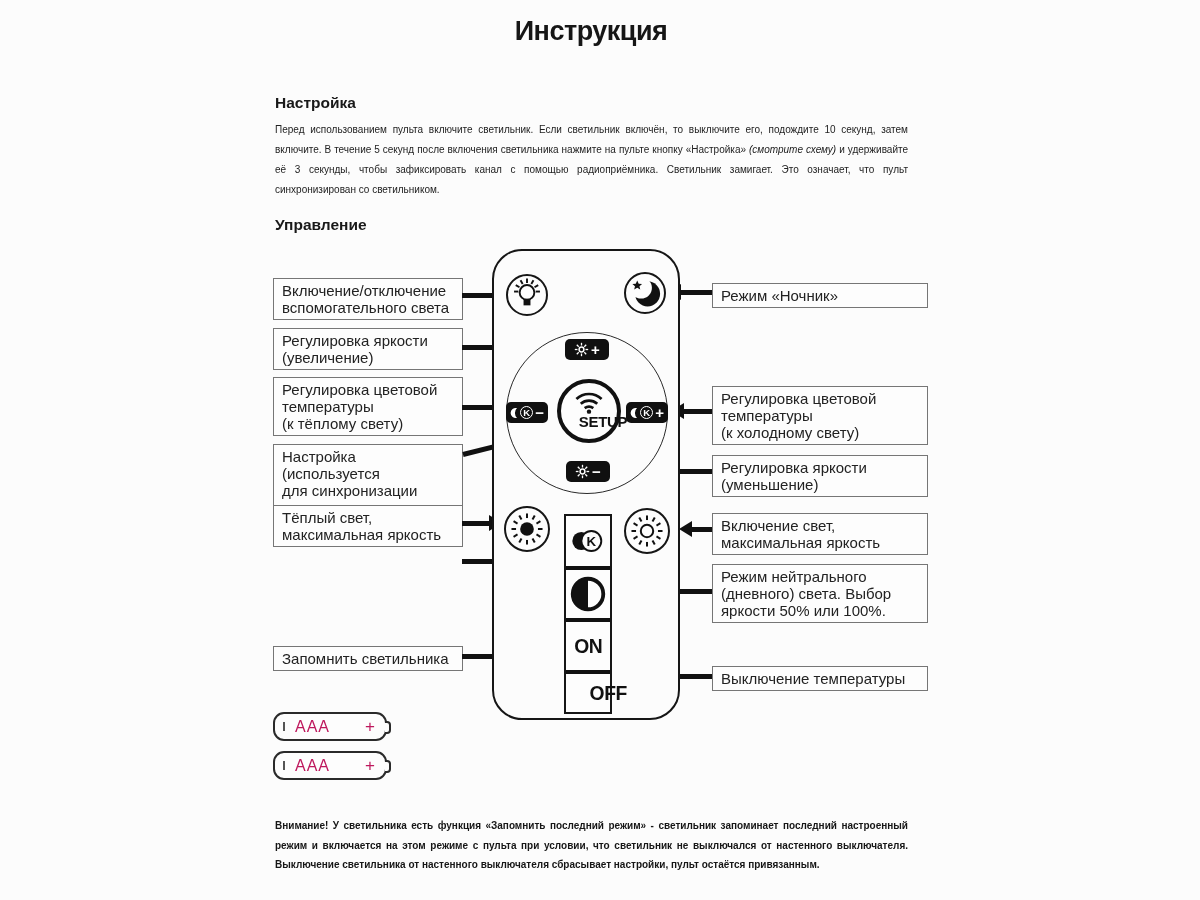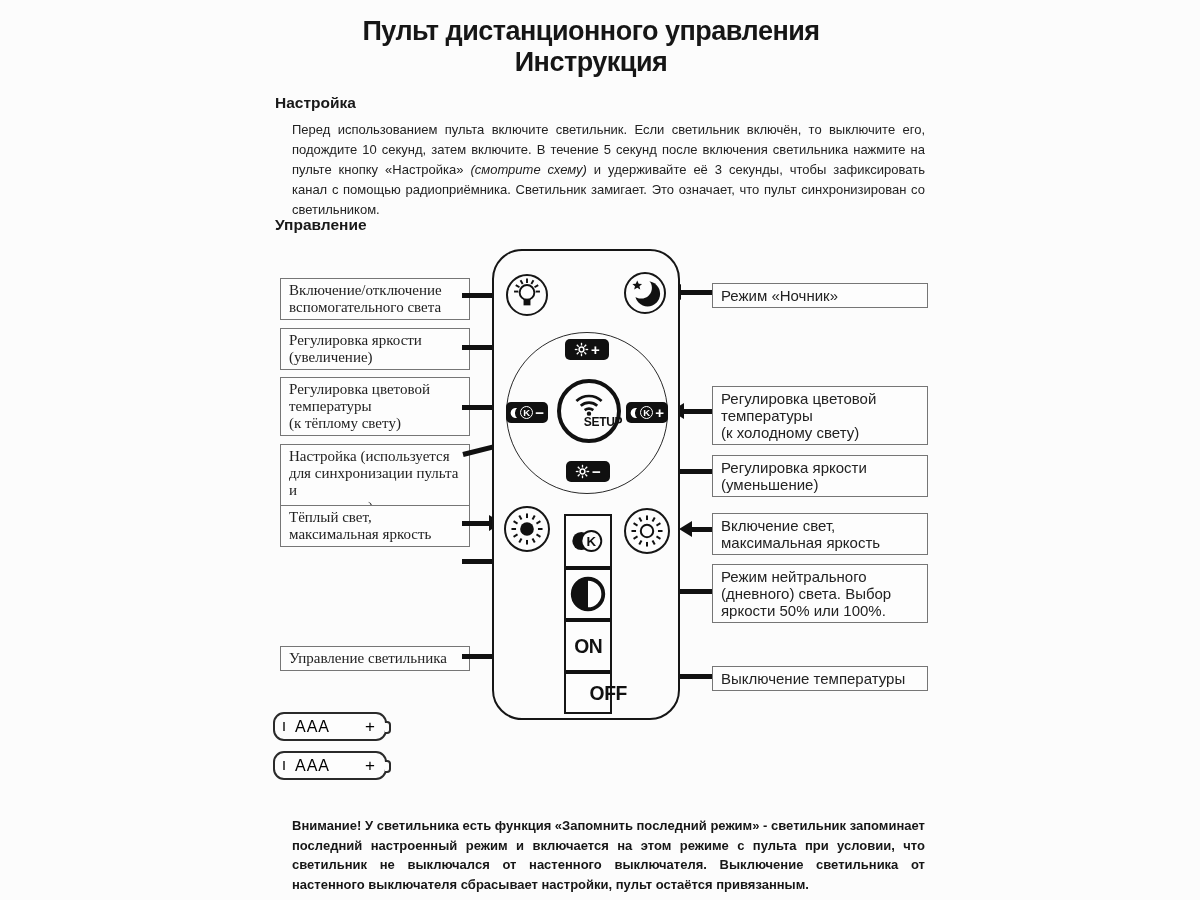--- a/index.html
+++ b/index.html
@@ -8,31 +8,31 @@
     position:relative; width:1200px; height:900px; margin:0 auto;
     background:#fcfcfc; color:#1e1e1e; overflow:hidden;
     font-family:"Liberation Sans", sans-serif;
   }
   
   .title { position:absolute; left:275px; top:16px; width:632px; text-align:center;
            font-weight:bold; font-size:27px; line-height:31px; letter-spacing:-0.5px; color:#161616; }
   .h-sec { position:absolute; font-weight:bold; font-size:15.5px; color:#191919; }
   .h-setup { left:275px; top:94px; }
   .h-control { left:275px; top:216px; }
-  .para { position:absolute; left:292px; width:633px; font-size:13px; line-height:20px;
+  .para { position:absolute; left:275px; width:633px; font-size:10px; line-height:20px;
           text-align:justify; color:#222; }
   .p-setup { top:120px; }
   .p-warning { top:816px; font-weight:bold; line-height:19.5px; color:#161616; }
   .note { position:absolute; left:275px; top:788px; font-size:15.2px; color:#222; }
   .italic { font-style:italic; }
 
   
   .co { position:absolute; background:#fdfdfd; border:1px solid #767676;
         font-size:15px; line-height:17px; padding:3px 8px; white-space:pre-line; color:#222; }
-  .co-l { left:280px; width:190px;font-family:Liberation Serif, serif; }
+  .co-l { left:273px; width:190px; }
   .co-r { left:712px; width:216px; }
   .l1 { top:278px; } .l2 { top:328px; } .l3 { top:377px; } .l4 { top:438px;margin-top:6px; }
   .l5 { top:505px; } .l6 { top:551px; } .l7 { top:646px; }
   .r1 { top:283px; } .r2 { top:386px; } .r3 { top:455px; } .r4 { top:513px; }
   .r5 { top:564px; } .r6 { top:666px; }
 
   
   .ar { position:absolute; height:5px; background:#111; }
   .ar.head-r::after { content:""; position:absolute; right:-13px; top:-6px;
         border-top:8px solid transparent; border-bottom:8px solid transparent; border-left:13px solid #111; }
@@ -59,78 +59,77 @@
                  background:#fdfdfd; display:flex; align-items:center; justify-content:center; }
   .bulb-btn { left:506px; top:274px; width:42px; height:42px; }
   .moon-btn { left:624px; top:272px; width:42px; height:42px; }
   .warm-btn { left:504px; top:506px; width:46px; height:46px; }
   .cold-btn { left:624px; top:508px; width:46px; height:46px; }
   .pad { position:absolute; left:506px; top:332px; width:162px; height:162px;
          border:1.5px solid #2a2a2a; border-radius:50%; }
   .setup-btn { position:absolute; left:557px; top:379px; width:64px; height:64px;
                border:4.5px solid #111; border-radius:50%; background:#fdfdfd;
                display:flex; flex-direction:column; align-items:center; justify-content:center; }
-  .setup-label { font-weight:bold; font-size:12px; letter-spacing:-0.3px; color:#111; margin-top:-1px;padding-left:28px; }
+  .setup-label { font-weight:bold; font-size:15px; letter-spacing:-0.3px; color:#111; margin-top:-1px;padding-left:28px; }
   .pill { position:absolute; height:21px; background:#101010; border-radius:5px; color:#fff;
           display:flex; align-items:center; justify-content:center; gap:2px; padding:0 4px; }
   .pill .sign { font-weight:bold; font-size:15px; line-height:15px; color:#fff; }
   .pill-bplus  { left:565px; top:339px; width:44px; }
   .pill-bminus { left:566px; top:461px; width:44px; }
   .pill-kminus { left:506px; top:402px; width:42px; }
   .pill-kplus  { left:626px; top:402px; width:42px; }
   .kcirc { width:13px; height:13px; border:1.5px solid #fff; border-radius:50%;
            font-size:9.5px; font-weight:bold; line-height:11px; text-align:center; color:#fff; flex:0 0 auto; }
 
   .strip { position:absolute; left:564px; top:514px; width:48px; height:200px;
            border:2px solid #161616; background:#fdfdfd; display:flex; flex-direction:column; }
   .cell { display:flex; align-items:center; justify-content:center; }
   .cell-k { height:50px; } .cell-half { height:48px; } .cell-on { height:48px; } .cell-off { flex:1;padding-left:40px; }
   .sep { height:4px; background:#111; }
   .onoff { font-weight:bold; font-size:21px; color:#111; transform:scaleX(0.92); letter-spacing:-0.5px; }
 
   
   .battery { position:absolute; left:273px; width:114px; height:29px;
              border:2px solid #2a2a2a; border-radius:11px; background:#fdfdfd;
-             display:flex; align-items:center; font-size:16px; color:#000000; }
+             display:flex; align-items:center; font-size:16px; color:#be185d; }
   .bat1 { top:712px; } .bat2 { top:751px; }
   .bat-minus { width:2px; height:9px; background:#555; margin-left:8px; }
   .bat-label { margin-left:10px; letter-spacing:1px; }
   .bat-plus { margin-left:auto; margin-right:10px; font-size:17px; }
   .bat-nub { position:absolute; right:-6px; top:7px; width:6px; height:13px;
              border:2px solid #2a2a2a; border-left:none; border-radius:0 4px 4px 0; background:#fdfdfd; }
   svg { display:block; }
 </style>
 </head>
 <body>
 
 <div class="page">
 
   <div class="title">
-    <div>Пульт дистанционного управления</div>
     <div>Инструкция</div>
   </div>
 
   <div class="h-sec h-setup">Настройка</div>
   <div class="para p-setup"><span>Перед использованием пульта включите светильник. Если светильник включён, то выключите его, подождите 10 секунд, затем включите. В течение 5 секунд после включения светильника нажмите на пульте кнопку «Настройка» </span><span class="italic">(смотрите схему)</span><span> и удерживайте её 3 секунды, чтобы зафиксировать канал с помощью радиоприёмника. Светильник замигает. Это означает, что пульт синхронизирован со светильником.</span></div>
 
   <div class="h-sec h-control">Управление</div>
 
   <div class="co co-l l1">Включение/отключение
 вспомогательного света</div>
   <div class="co co-l l2">Регулировка яркости
 (увеличение)</div>
   <div class="co co-l l3">Регулировка цветовой
 температуры
 (к тёплому свету)</div>
   <div class="co co-l l4">Настройка (используется
 для синхронизации пульта и
 светильника)</div>
   <div class="co co-l l5">Тёплый свет,
 максимальная яркость</div>
-  <div class="co co-l l7">Управление светильника</div>
+  <div class="co co-l l7">Запомнить светильника</div>
 
   <div class="co co-r r1">Режим «Ночник»</div>
   <div class="co co-r r2">Регулировка цветовой
 температуры
 (к холодному свету)</div>
   <div class="co co-r r3">Регулировка яркости
 (уменьшение)</div>
   <div class="co co-r r4">Включение свет,
 максимальная яркость</div>
   <div class="co co-r r5">Режим нейтрального

